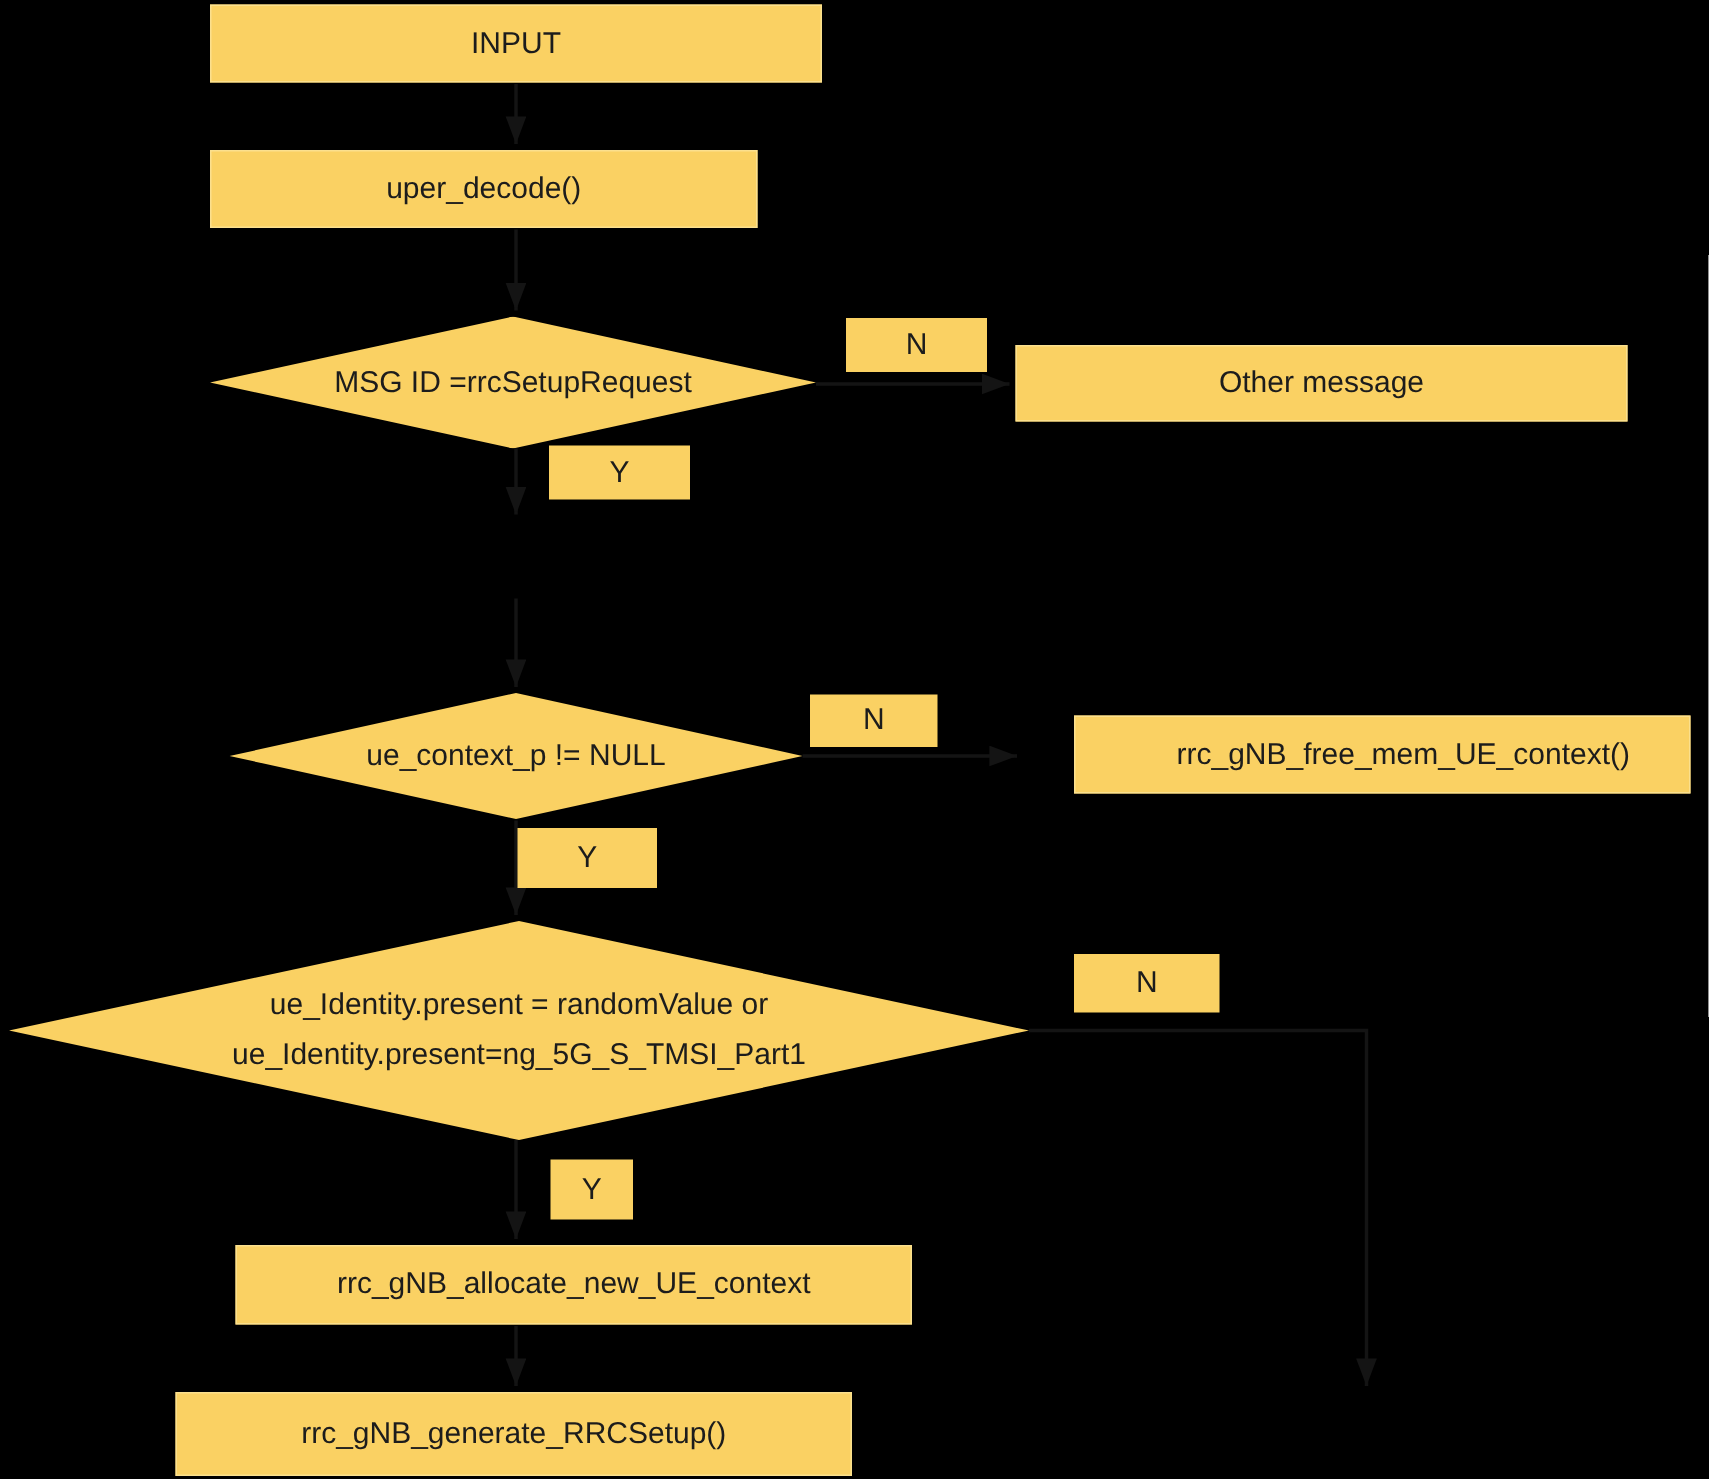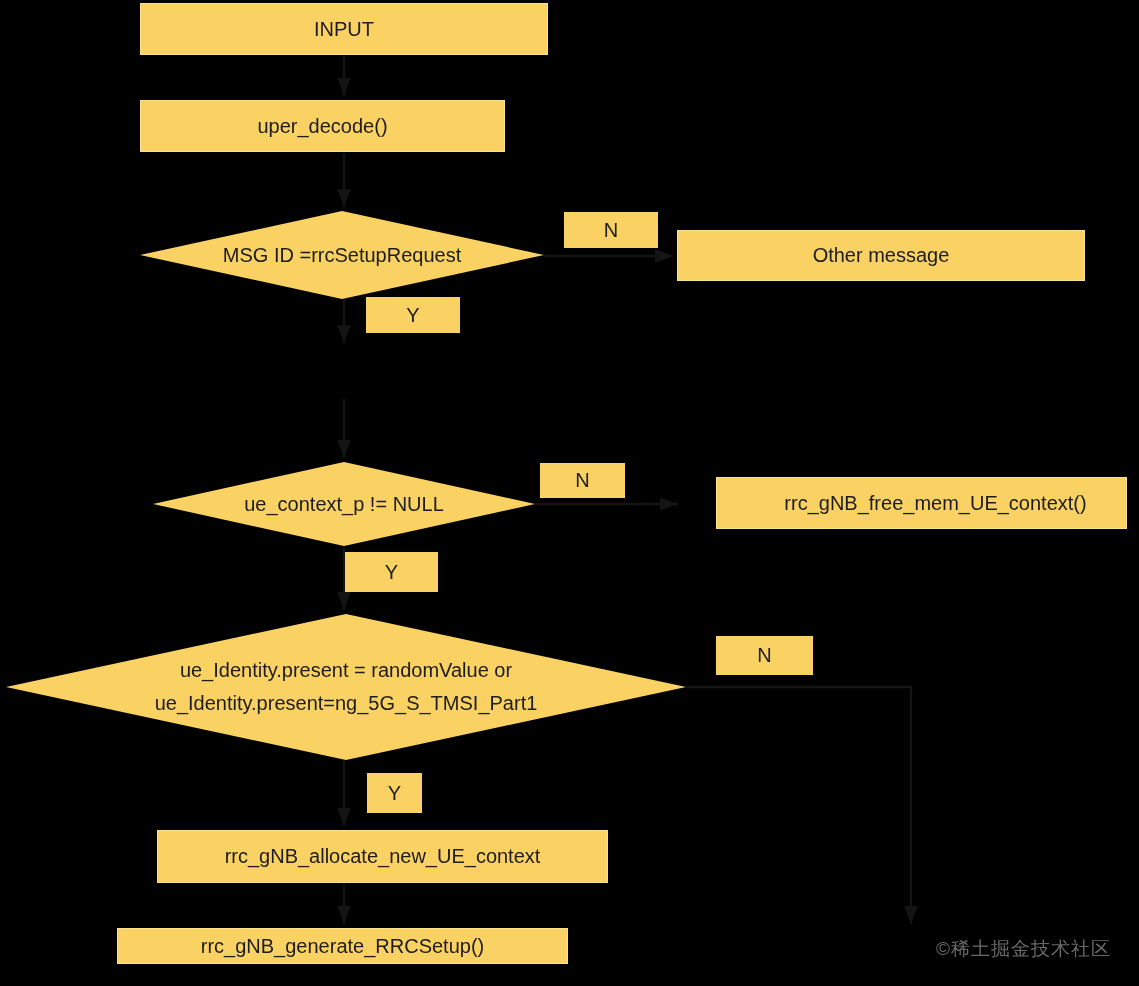--- a/index.html
+++ b/index.html
@@ -85,30 +85,29 @@
 
   <div class="node diamond" style="left:153px;top:462px;width:382px;height:84px;">ue_context_p != NULL</div>
 
   <div class="node rect" style="left:716px;top:477px;width:411px;height:52px;padding-left:28px;">rrc_gNB_free_mem_UE_context()</div>
 
   <div class="node diamond" style="left:6px;top:614px;width:680px;height:146px;line-height:1.65;">ue_Identity.present = randomValue or
 ue_Identity.present=ng_5G_S_TMSI_Part1</div>
 
   <div class="node rect" style="left:117px;top:830px;width:451px;height:53px;margin-left:40px;">rrc_gNB_allocate_new_UE_context</div>
 
-  <div class="node rect" style="left:117px;top:928px;width:451px;height:36px;">rrc_gNB_generate_RRCSetup()</div>
+  <div class="node rect" style="left:117px;top:928px;width:451px;height:56px;">rrc_gNB_generate_RRCSetup()</div>
 
 
   <div class="edge-label" style="left:564px;top:212px;width:94px;height:36px;">N</div>
 
   <div class="edge-label" style="left:366px;top:297px;width:94px;height:36px;">Y</div>
 
   <div class="edge-label" style="left:540px;top:463px;width:85px;height:35px;">N</div>
 
   <div class="edge-label" style="left:345px;top:552px;width:93px;height:40px;">Y</div>
 
   <div class="edge-label" style="left:716px;top:636px;width:97px;height:39px;">N</div>
 
   <div class="edge-label" style="left:367px;top:773px;width:55px;height:40px;">Y</div>
 
-  <div class="watermark" style="right:28px;top:936px;">©稀土掘金技术社区</div>
 
 </div>
 
 </body></html>

